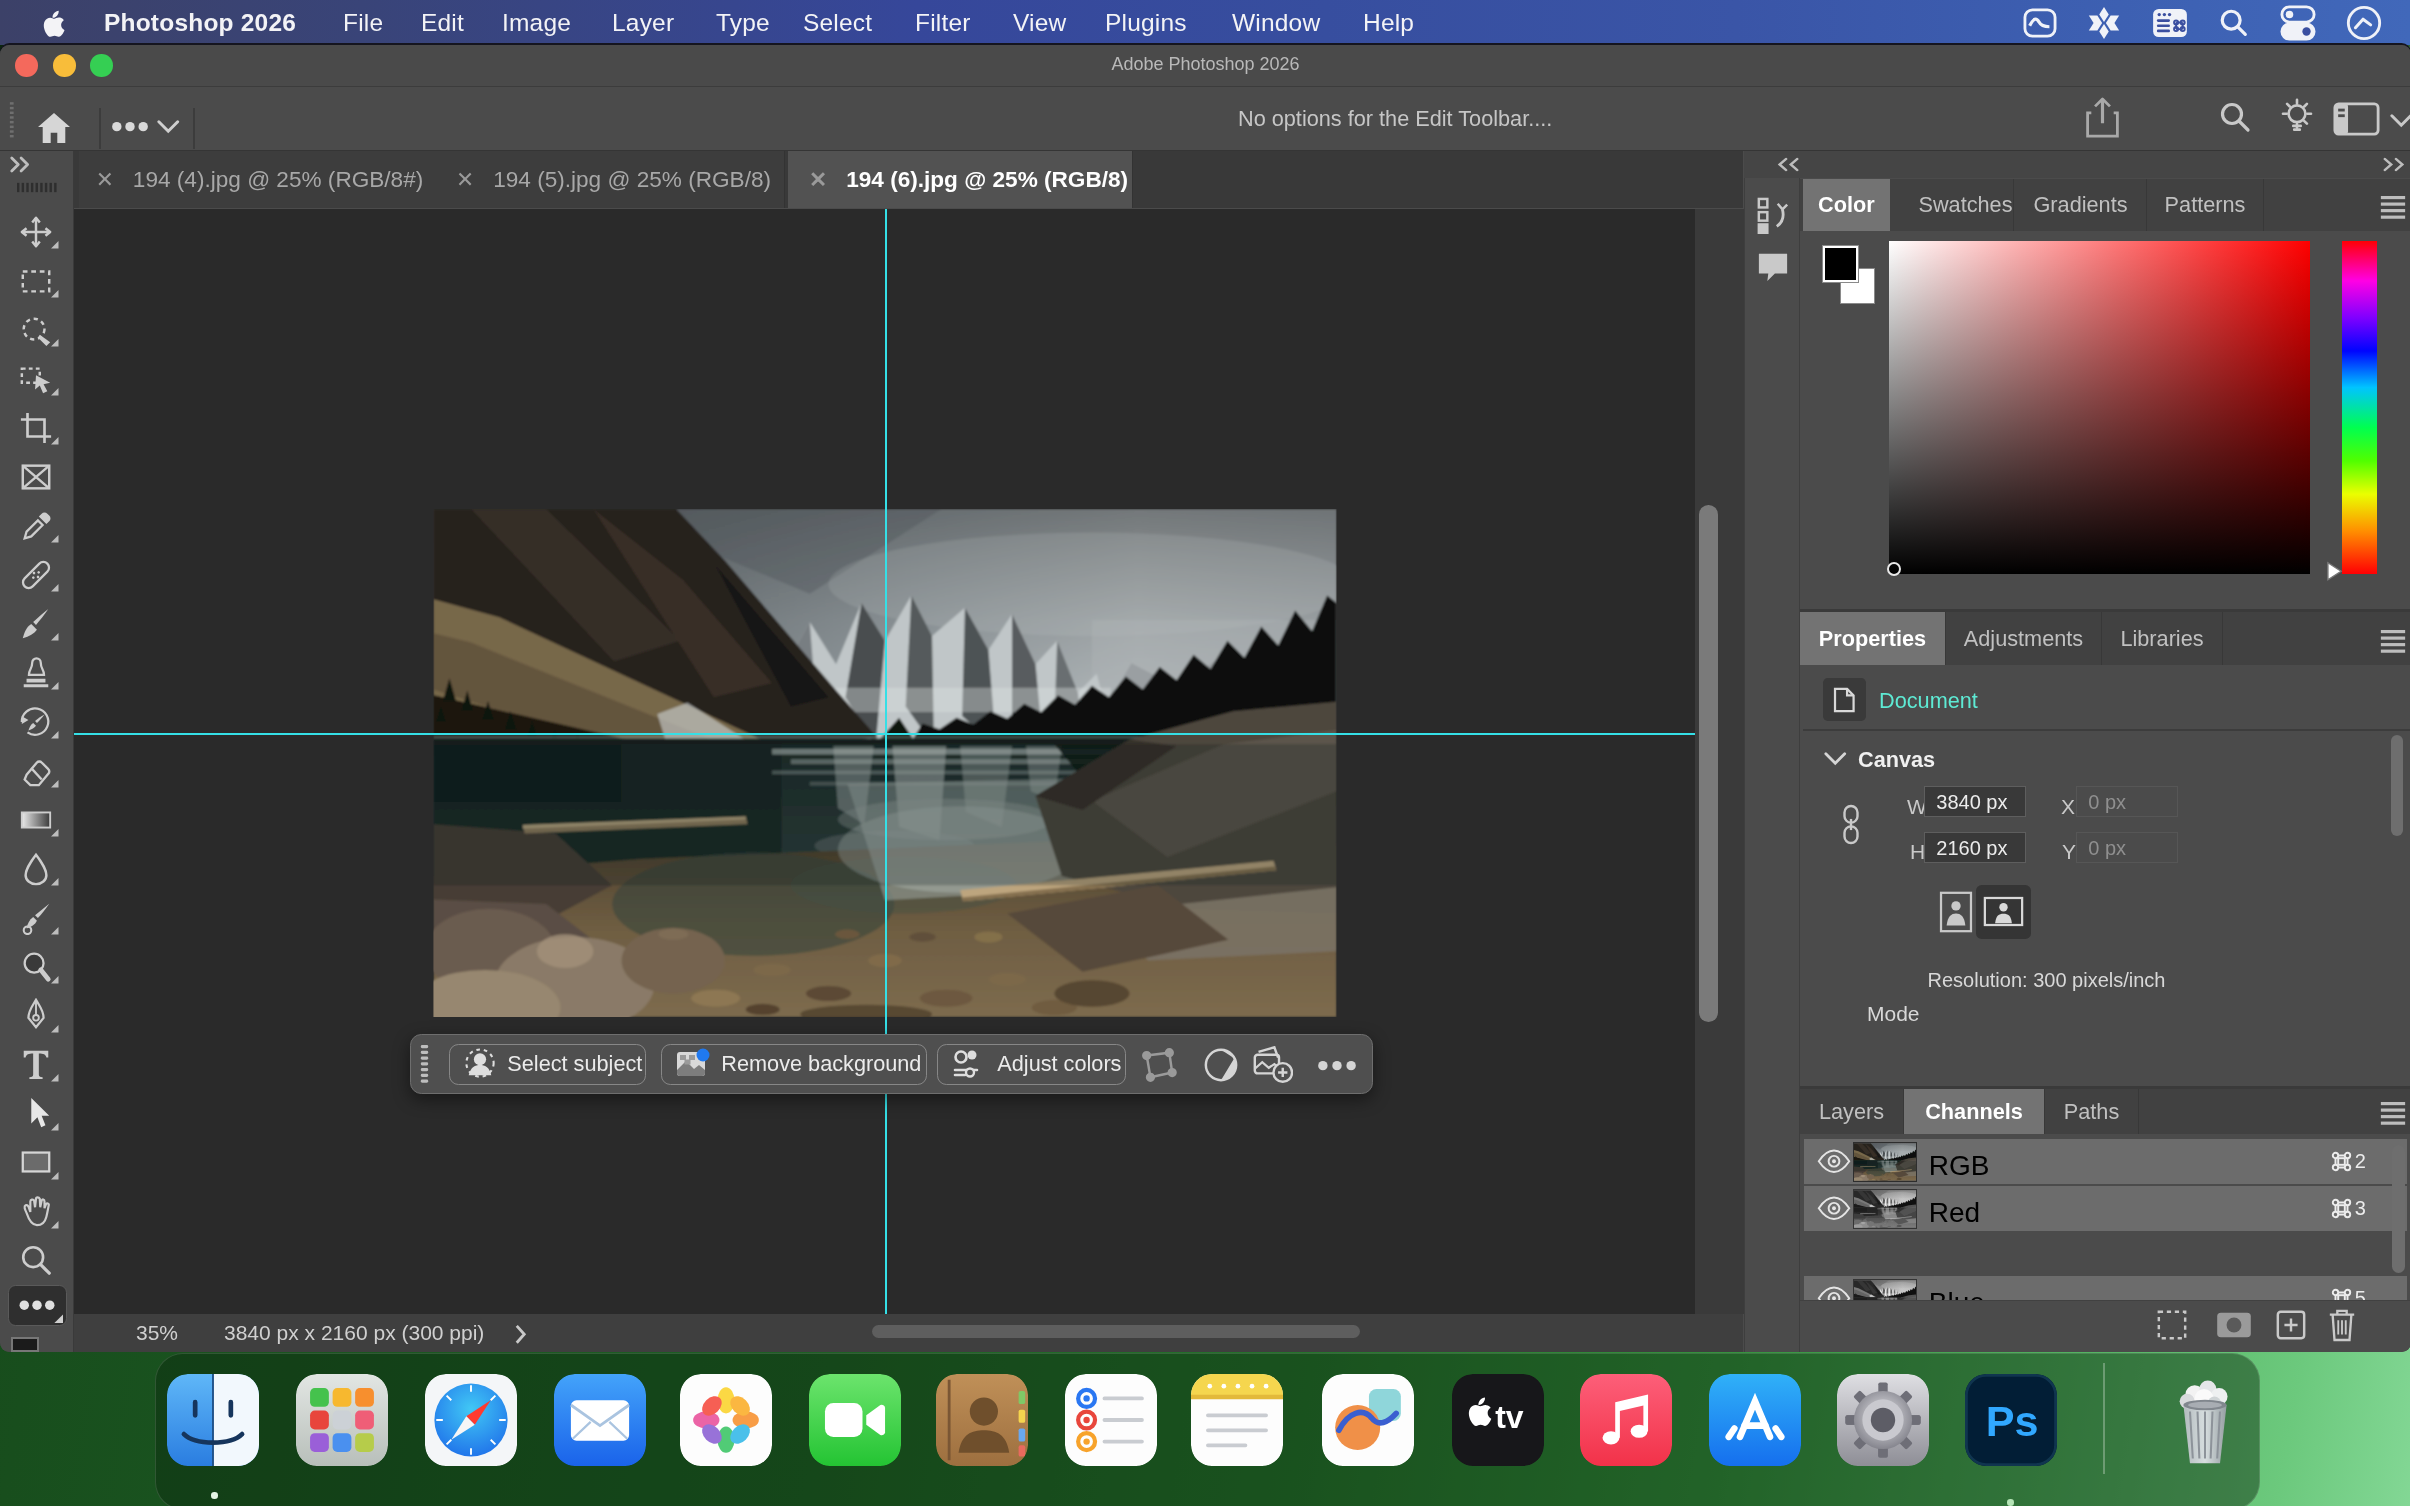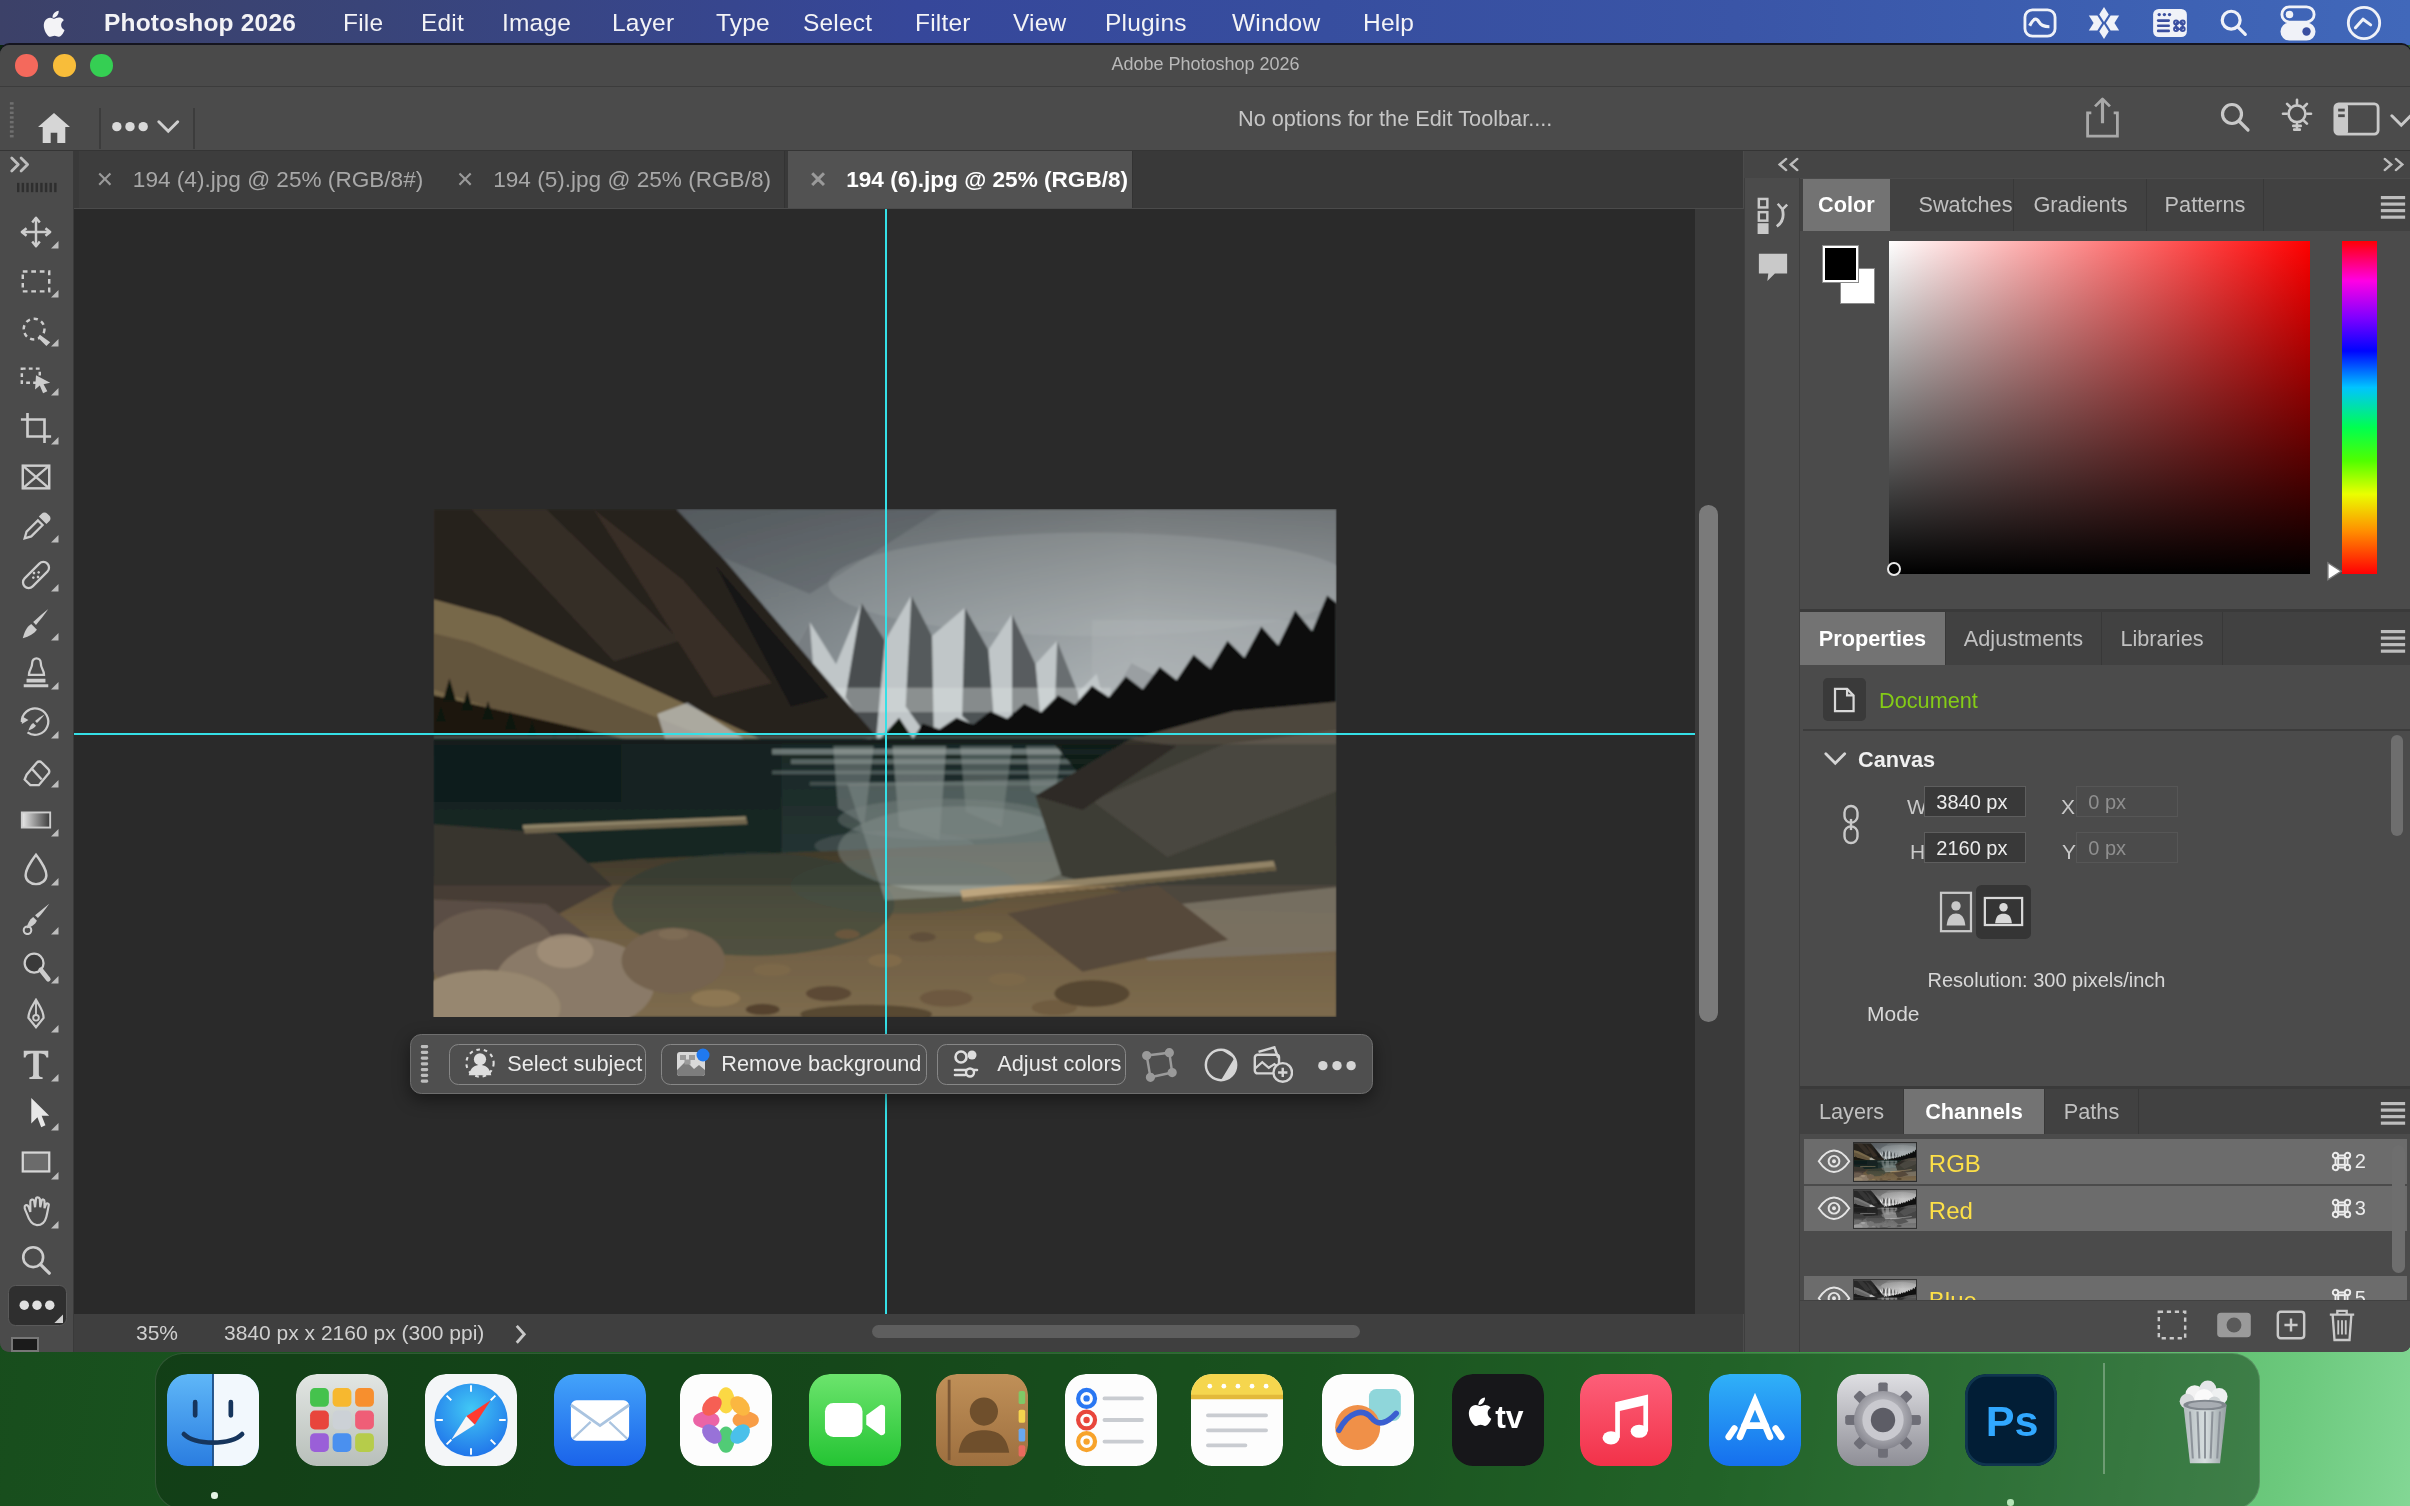--- a/index.html
+++ b/index.html
@@ -52,21 +52,21 @@
 #dock { position:absolute; left:155px; top:1353px; width:2105px; height:157px; background:rgba(12,40,14,0.45); border:1.9px solid rgba(255,255,255,0.13); border-radius:28px; }
 .dicon { position:absolute; top:20px; width:92px; height:92px; border-radius:21px; }
 
 
 .ptabbox { height:52px; background:#414141; border-right:1.9px solid #383838; color:#c0c0c0; font-size:21.7px; display:flex; align-items:center; justify-content:center; }
 .ptabbox.active { background:#737373; color:#fff; font-weight:bold; }
 .plabel { font-size:21px; color:#c9c9c9; }
 .pfield { width:102px; height:31px; background:#393939; border:1.9px solid #5e5e5e; font-size:20px; color:#ececec; padding:3.8px 0 0 11.3px; white-space:nowrap; overflow:hidden; }
 .pfield.empty { background:transparent; border-color:#565656; color:#8f8f8f; }
 .chrow { position:absolute; left:3.8px; width:603px; height:45px; background:#6c6c6c; }
-.chlabel { position:absolute; left:125px; top:11.3px; font-size:24px; color:#fde047; }
+.chlabel { position:absolute; left:125px; top:11.3px; font-size:28px; color:#000000; }
 .chkey { position:absolute; right:41px; top:11.3px; font-size:20px; color:#ececec; }
 .chthumb { position:absolute; left:50px; top:3.8px; width:62px; height:38px; outline:1.9px solid #2e2e2e; background:#555; }
 .chthumb.gray { filter:grayscale(1) brightness(1.15); }
 .cheye { position:absolute; left:13px; top:10.4px; }
 </style>
 </head>
 <body>
 
 <div id="menubar">
   <svg class="mi" style="left:40px; top:8.5px;" width="26" height="30" viewBox="0 0 24 28" fill="#f3f3f6">
@@ -625,21 +625,21 @@
           <rect x="2" y="16" width="26" height="3.4"></rect>
           <rect x="2" y="23" width="26" height="3.4"></rect>
         </g>
       </svg>
     <div class="abs" style="left:22.6px; top:499px; width:43px; height:43px; background:#3a3a3a; border-radius:4.7px;">
         <svg style="position:absolute;left:10.4px;top:8.5px;" width="22.6" height="26" viewBox="0 0 24 28">
           <path d="M2 2 H15 L22 9 V26 H2 Z" fill="none" stroke="#d9d9d9" stroke-width="2.4"></path>
           <path d="M15 2 V9 H22" fill="none" stroke="#d9d9d9" stroke-width="2.4"></path>
         </svg>
       </div>
-    <div class="abs" style="left:79px; top:509px; font-size:21.7px; color:#84cc16;">Document</div>
+    <div class="abs" style="left:79px; top:509px; font-size:21.7px; color:#5eead4;">Document</div>
     <div class="abs" style="left:2.8px; top:550px; width:607px; height:1.9px; background:#3c3c3c;"></div>
     <svg class="abs" style="left:22.6px; top:571px;" width="24.5" height="17" viewBox="0 0 26 18" fill="none" stroke="#d5d5d5" stroke-width="3" stroke-linecap="round">
         <path d="M3 4 L13 14 L23 4"></path>
       </svg>
     <div class="abs" style="left:58px; top:568px; font-size:21.7px; font-weight:bold; color:#f0f0f0;">Canvas</div>
     <svg class="abs" style="left:38px; top:625px;" width="26" height="41" viewBox="0 0 28 44" fill="none" stroke="#c9c9c9" stroke-width="2.6">
         <rect x="7" y="2" width="14" height="18" rx="7"></rect>
         <rect x="7" y="24" width="14" height="18" rx="7"></rect>
         <path d="M14 16 V28"></path>
       </svg>

